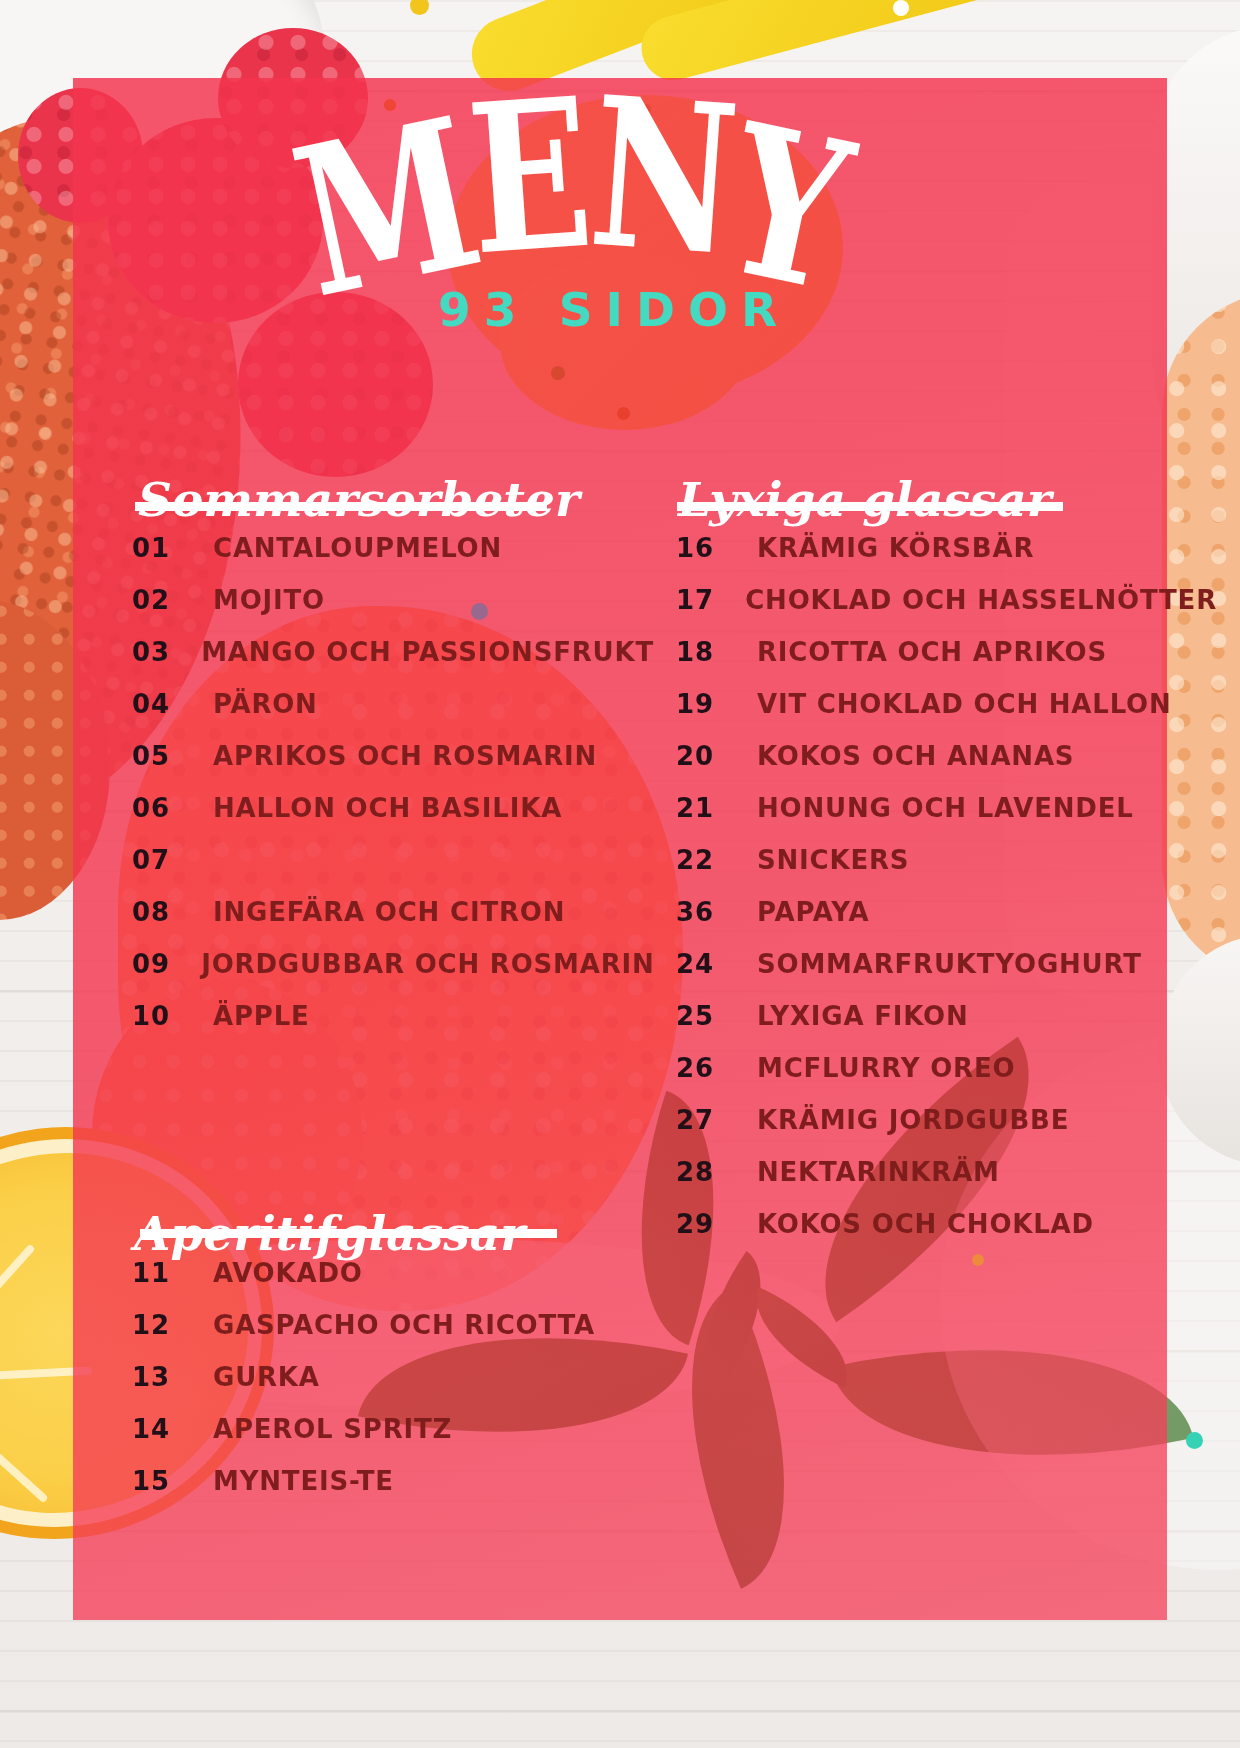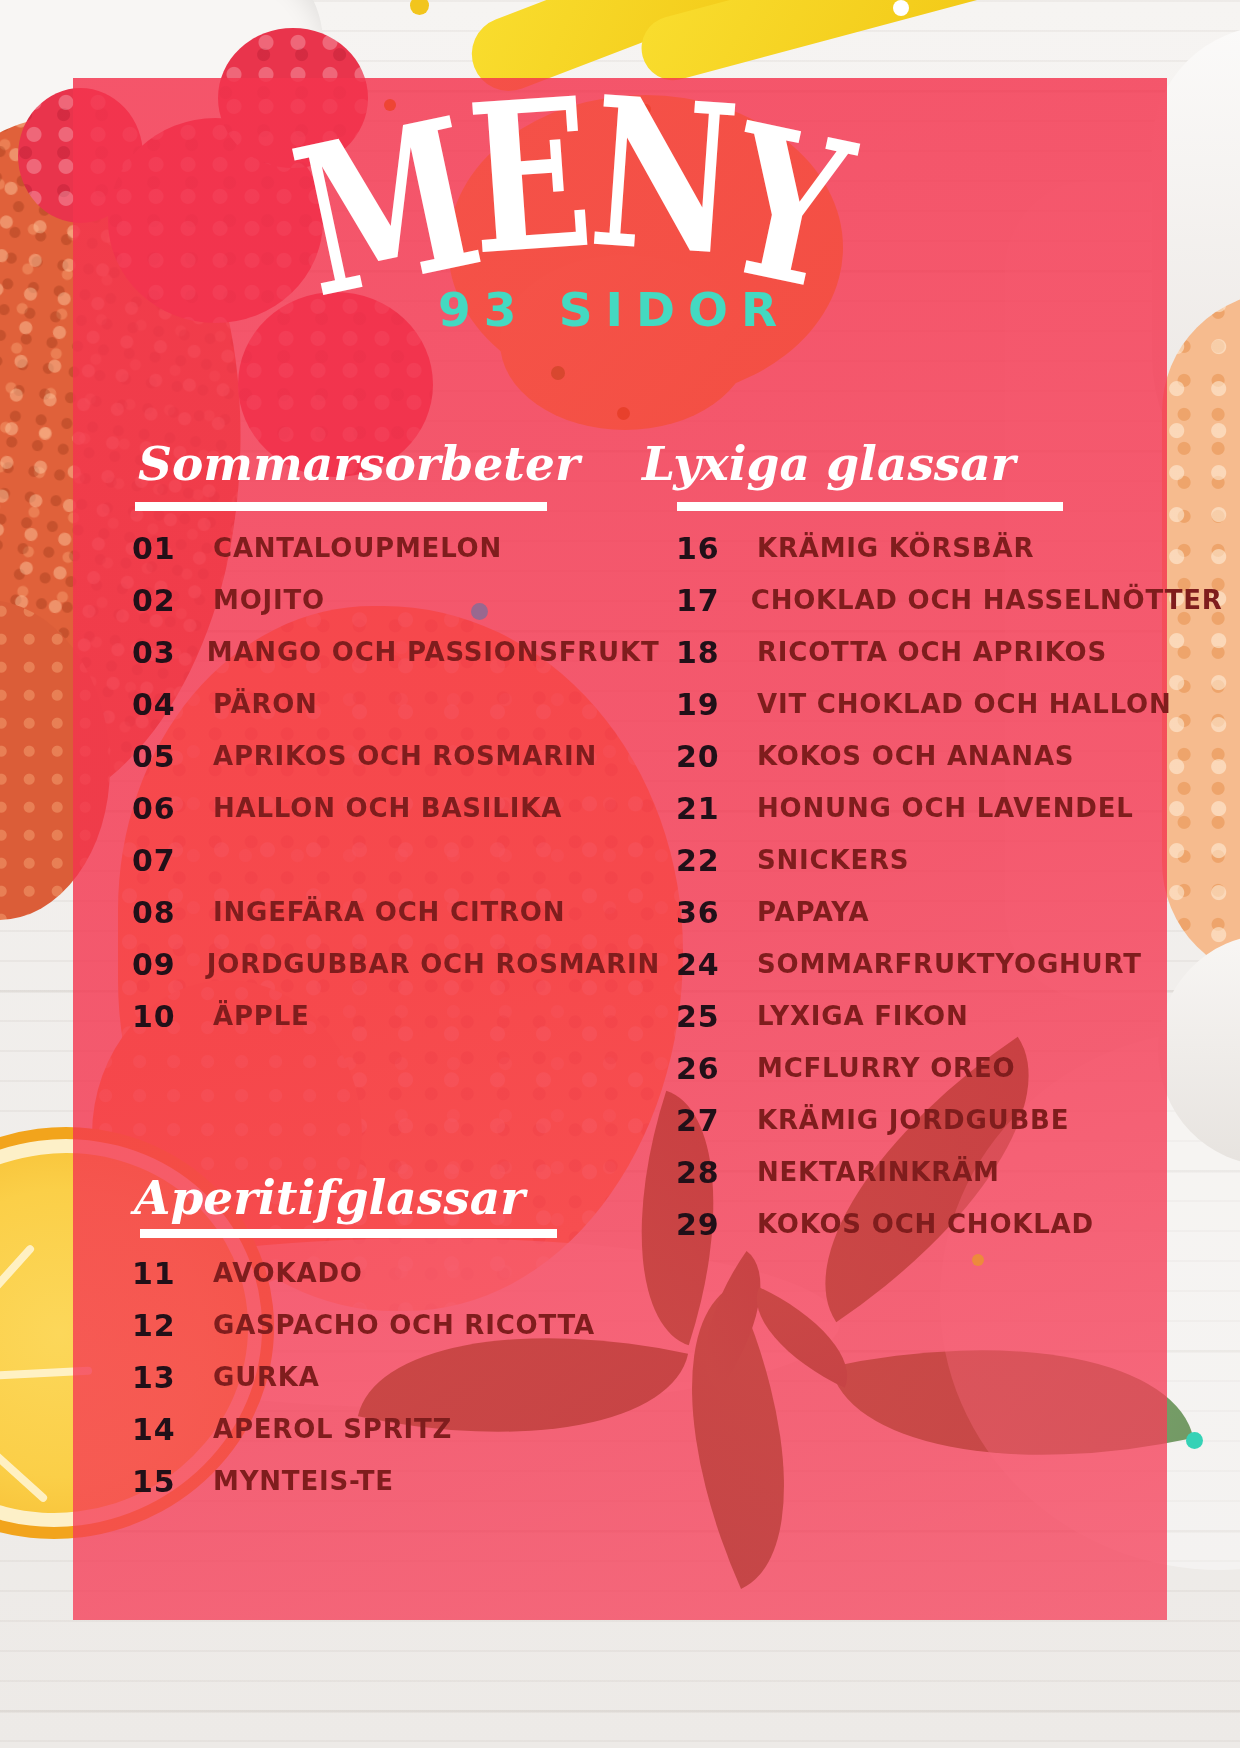--- a/index.html
+++ b/index.html
@@ -123,35 +123,35 @@
   .title-arc{left:322px;top:96px;width:500px;display:flex;justify-content:center;}
   .tl{font-family:"DejaVu Serif",serif;font-weight:700;font-size:158px;line-height:1;
     color:#fff;display:inline-block;margin:0 1px;}
   .tl.m{transform:rotate(-12deg) translateY(34px) scaleY(1.30);}
   .tl.e{transform:rotate(-4deg) translateY(2px) scaleY(1.30);}
   .tl.n{transform:rotate(4deg) translateY(2px) scaleY(1.30);}
   .tl.y{transform:rotate(12deg) translateY(34px) scaleY(1.30);}
 
   .subtitle{left:438px;top:282px;font-size:47px;font-weight:700;letter-spacing:13px;color:#44d9c1;}
 
-  .hdr{font-family:"DejaVu Serif",serif;font-style:italic;font-weight:700;font-size:47px;color:#fff;}
+  .hdr{font-family:"DejaVu Serif",serif;font-style:italic;font-weight:700;font-size:47px;color:#fff;margin-top:36px;}
   .hdr1{left:138px;top:436px;}
-  .hdr2{left:642px;top:436px;}
+  .hdr2{left:678px;top:436px;}
   .hdr3{left:134px;top:1170px;}
   .rule{background:#fff;height:9px;}
   .rule1{left:135px;top:502px;width:412px;}
   .rule2{left:677px;top:502px;width:386px;}
   .rule3{left:140px;top:1229px;width:417px;}
 
   .list{display:flex;flex-direction:column;}
   .list1{left:132px;top:522px;width:500px;}
   .list2{left:676px;top:522px;width:500px;}
   .list3{left:132px;top:1247px;width:500px;}
   .row{height:52px;display:flex;align-items:center;}
-  .num{width:50px;font-size:30px;font-weight:bold;color:#211018;letter-spacing:1px;}
+  .num{width:50px;font-size:26px;font-weight:bold;color:#211018;letter-spacing:1px;}
   .lbl{margin-left:31px;font-size:26px;font-weight:bold;color:#7f1d1d;letter-spacing:0.8px;white-space:nowrap;}
 </style>
 </head>
 <body>
 
 <div class="page">
   <div class="wood"></div>
 
   <div class="photo">
     <div class="bowl-dark"></div>

